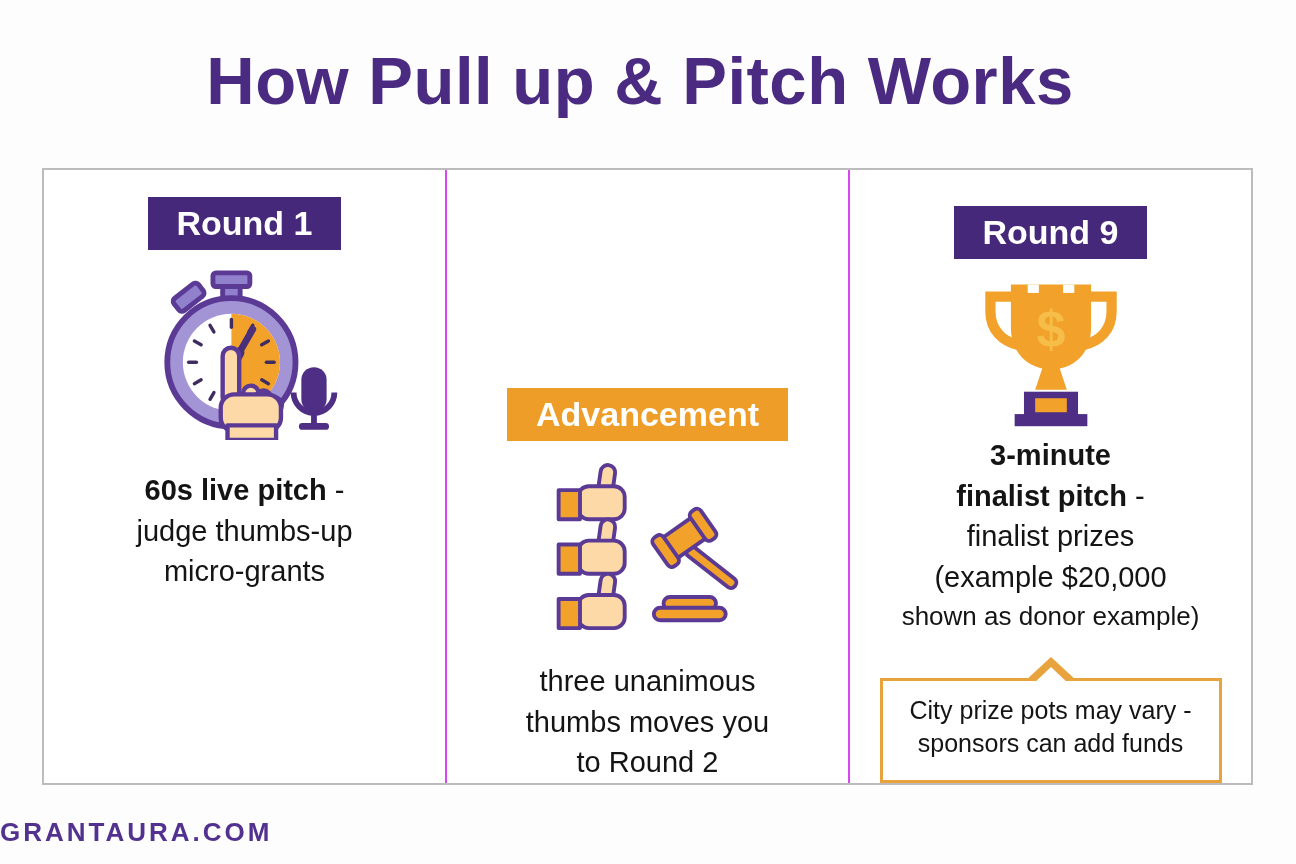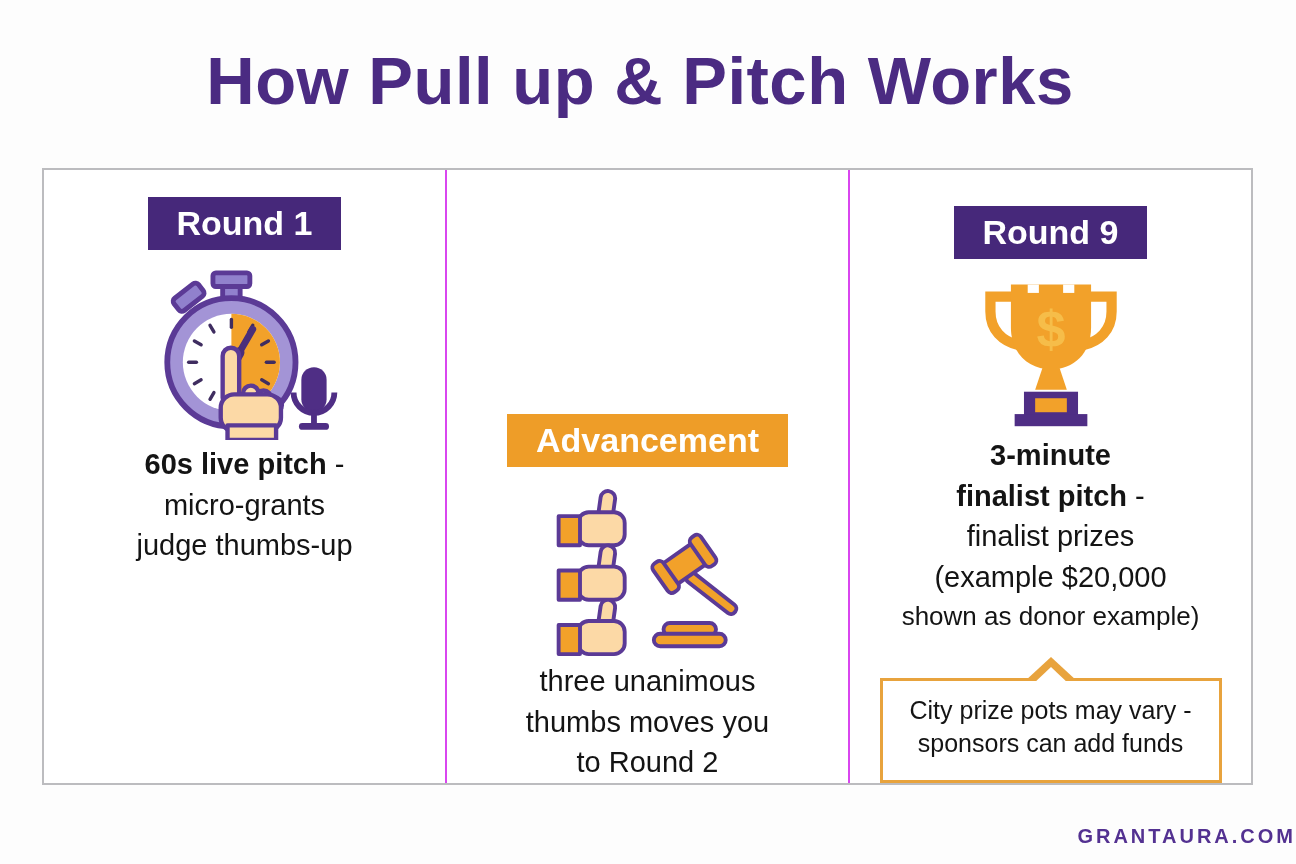--- a/index.html
+++ b/index.html
@@ -50,20 +50,21 @@
   .badge-purple { background: #46287a; }
   .badge-orange { background: #ee9d28; }
   .icon-wrap {
     height: 178px;
     margin-top: 16px;
     display: flex;
     align-items: center;
     justify-content: center;
   }
   .desc {
+    margin-top: 26px;
     text-align: center;
     font-size: 29px;
     line-height: 1.40;
     color: #141414;
   }
   .col-r2 .icon-wrap { height: 160px; margin-top: 14px; }
   .col-r2 .desc { margin-top: 2px; }
   .bold { font-weight: bold; }
   .small-line { font-size: 26px; }
   .callout {
@@ -93,22 +94,22 @@
     transform: translateX(-50%);
     width: 0; height: 0;
     border-left: 19px solid transparent;
     border-right: 19px solid transparent;
     border-bottom: 18px solid #ffffff;
   }
   .footer {
     position: absolute;
     bottom: 16px;
     left: 0; right: 0;
-    text-align: right;
-    font-size: 20px;
+    text-align: left;
+    font-size: 26px;
     font-weight: bold;
     letter-spacing: 3px;
     color: #533191;
   }
 </style>
 </head>
 <body>
 
 <div class="canvas">
 
@@ -159,22 +160,22 @@
           <g fill="#4f2e85" stroke="none">
             <rect x="168" y="100" width="26" height="46" rx="13"></rect>
           </g>
           <path d="M160 126 a21 21 0 0 0 42 0" stroke="#4f2e85" stroke-width="6" fill="none"></path>
           <line x1="181" y1="148" x2="181" y2="159" stroke="#4f2e85" stroke-width="6"></line>
           <line x1="169" y1="161" x2="193" y2="161" stroke="#4f2e85" stroke-width="7" stroke-linecap="round"></line>
         </svg>
       </div>
       <div class="desc">
         <div><span class="bold">60s live pitch</span><span> -</span></div>
+        <div>judge thumbs-up</div>
         <div>micro-grants</div>
-        <div>judge thumbs-up</div>
       </div>
     </section>
 
     <section class="col">
       <div class="badge badge-orange">Advancement</div>
       <div class="icon-wrap">
         <svg viewBox="0 0 220 175" width="214" height="170" aria-hidden="true">
 
           <g stroke="#5b3a96" stroke-width="4" stroke-linejoin="round">
             <g transform="translate(18,8)">

